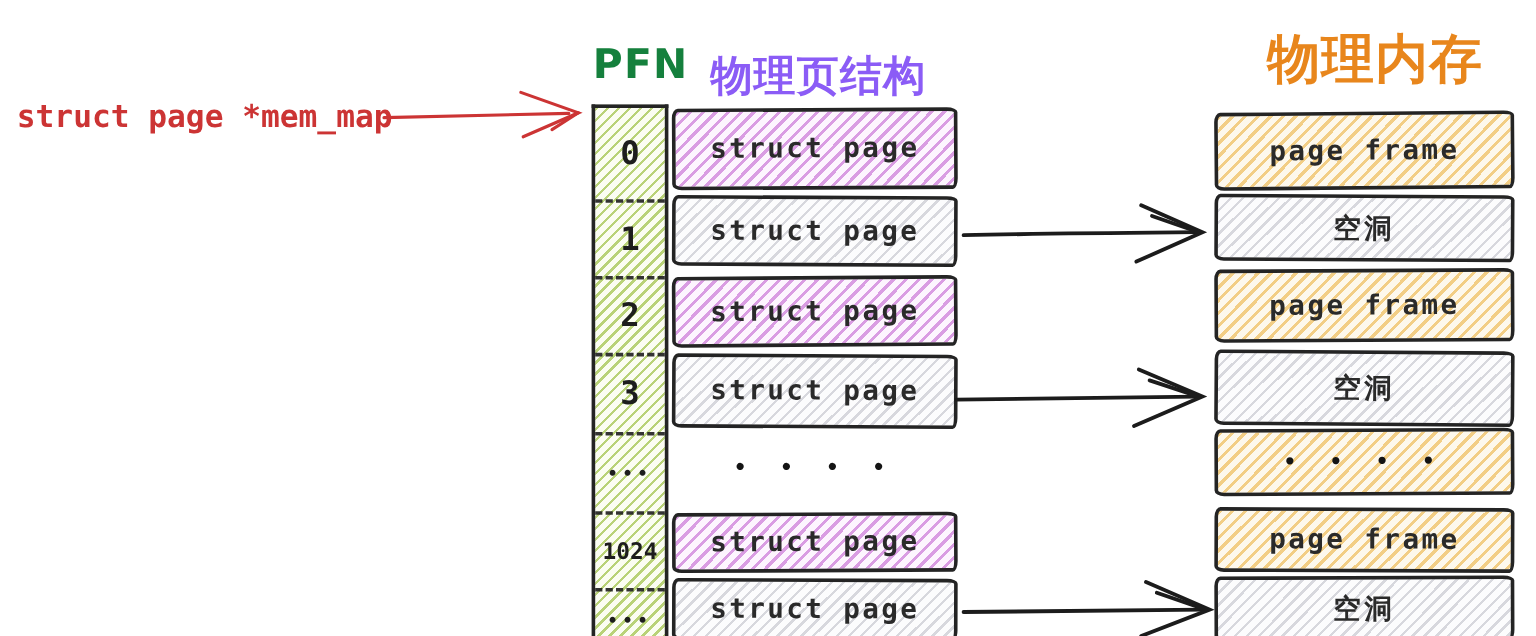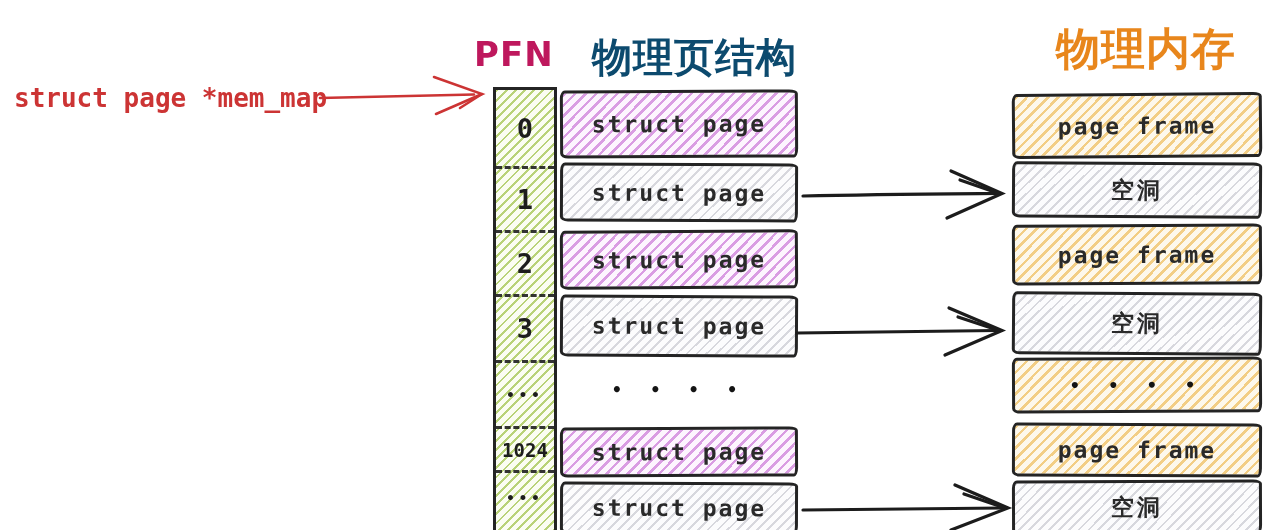--- a/index.html
+++ b/index.html
@@ -2,22 +2,22 @@
 <html><head>
 <meta charset="utf-8">
 <style>
   html,body{margin:0;padding:0;background:#ffffff;}
   .canvas{
     position:relative;width:1280px;height:530px;overflow:hidden;
     background:#ffffff;font-family:"DejaVu Sans",sans-serif;
   }
   
   .hdr{position:absolute;font-weight:bold;white-space:nowrap;letter-spacing:1px;}
-  .hdr-pfn{left:474px;top:34px;font-size:34px;color:#be185d;font-family:"DejaVu Sans",sans-serif;}
-  .hdr-ps{left:592px;top:30px;font-size:40px;color:#0c4a6e;}
+  .hdr-pfn{left:494px;top:34px;font-size:34px;color:#15803d;font-family:"DejaVu Sans",sans-serif;}
+  .hdr-ps{left:592px;top:40px;font-size:35px;color:#8b5cf6;}
   .hdr-pm{left:1056px;top:20px;font-size:44px;color:#e8861c;}
   
   .memmap{
     position:absolute;left:14px;top:83px;font-size:26px;font-weight:bold;
     color:#cc3434;font-family:"DejaVu Sans Mono",monospace;white-space:nowrap;letter-spacing:0px;
   }
   
   .pfn-col{
     position:absolute;left:493px;top:87px;width:64px;height:443px;
     box-sizing:border-box;border:3px solid #242424;border-bottom:none;
@@ -90,21 +90,21 @@
       </div>
     <div class="pfn-cell" style="height:64px">
         <span>2</span>
       </div>
     <div class="pfn-cell" style="height:66px">
         <span>3</span>
       </div>
     <div class="pfn-cell" style="height:66px">
         <span>•••</span>
       </div>
-    <div class="pfn-cell" style="height:44px">
+    <div class="pfn-cell" style="height:64px">
         <span>1024</span>
       </div>
     <div class="pfn-cell" style="height:53px">
         <span>•••</span>
       </div>
   </div>
 
   <div class="row-box sp-row" style="top:90px;height:68px;transform:rotate(-0.3deg)" data-variant="purple">
     <span class="cell-label">struct page</span>
   </div>

